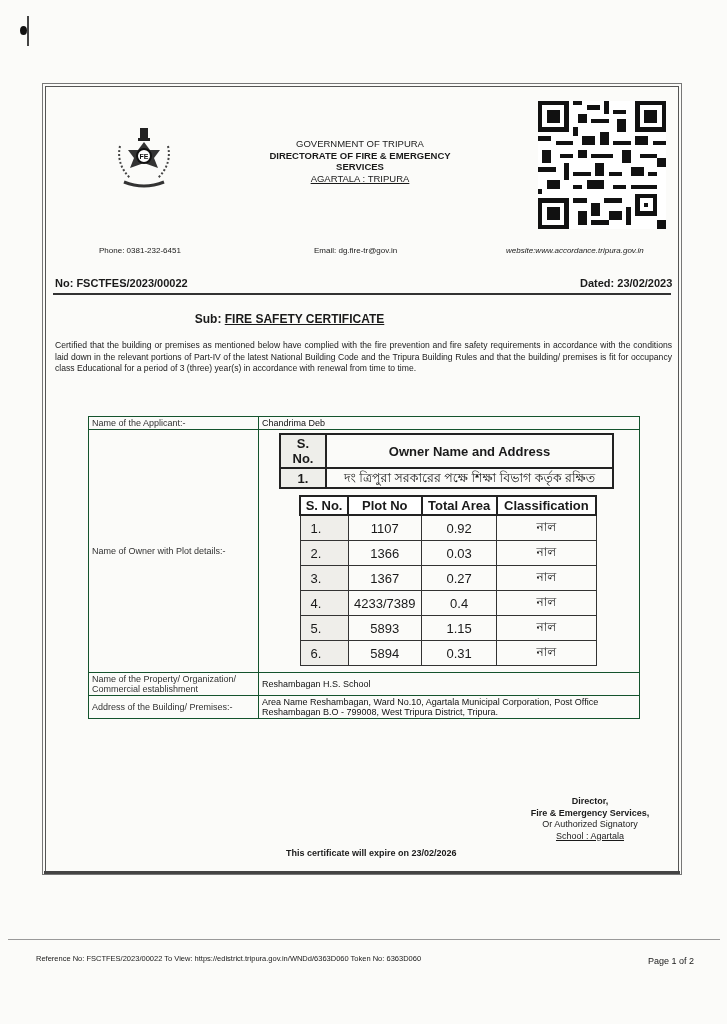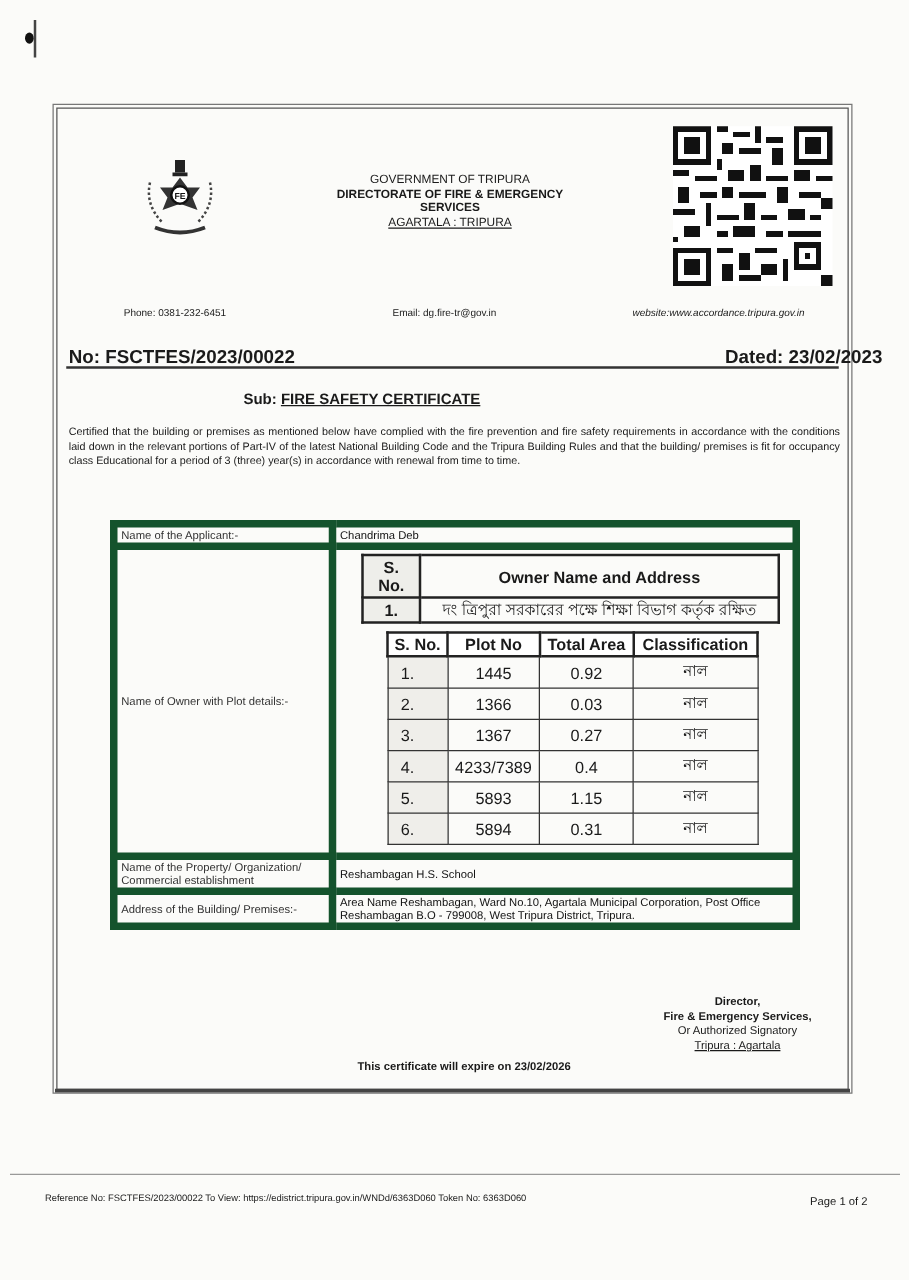--- a/index.html
+++ b/index.html
@@ -24,33 +24,33 @@
   .header-center .dir { font-weight: bold; }
   .header-center .city { text-decoration: underline; }
 
   .qr { position: absolute; left: 538px; top: 101px; width: 128px; height: 128px; }
 
   .contact { position: absolute; top: 246px; font-size: 8px; }
   .contact.phone { left: 61px; margin-left: 38px; }
   .contact.email { left: 314px; }
   .contact.web { left: 506px; font-style: italic; }
 
-  .refrow { position: absolute; top: 277px; font-size: 15px; font-weight: bold; text-align: right; }
+  .refrow { position: absolute; top: 277px; font-size: 11px; font-weight: bold; text-align: right; }
   .refrow.no { left: 55px; }
   .refrow.dated { left: 580px; }
   .rule { position:absolute; left: 53px; top: 293px; width: 618px; height: 2px; background:#333; }
 
   .subject { position: absolute; left: 0; width: 579px; top: 312px; text-align: center; font-size: 12px; font-weight: bold; }
   .subject .u { text-decoration: underline; }
 
   .para { position: absolute; left: 55px; top: 340px; width: 617px; font-size: 8.6px; line-height: 11.6px; text-align: justify; }
 
   table { border-collapse: collapse; }
   .main-table { position: absolute; left: 88px; top: 416px; width: 552px; font-size: 9px; }
-  .main-table > tbody > tr > td { border: 6px solid #14532d; vertical-align: middle; padding: 1px 3px; }
+  .main-table > tbody > tr > td { border: 1px solid #14532d; vertical-align: middle; padding: 1px 3px; }
   .main-table td.label { width: 163px; color: #333; }
   .main-table td.value { color: #111; }
 
   .owner-wrap { padding: 0 !important; }
   .owner-table { margin: 3px 0 0 20px; width: 335px; font-size: 13px; font-weight: bold; }
   .owner-table td { border: 2px solid #222; padding: 1px 4px; text-align: center; }
   .owner-table .sno { width: 36px; background: #eeeeea; }
   .owner-table .bn { font-weight: normal; font-size: 12.5px; line-height: 16px; }
 
   .plot-table { margin: 6px 0 6px 40px; width: 298px; font-size: 13px; }
@@ -198,21 +198,21 @@
             <tr>
               <th>S. No.</th>
               <th>Plot No</th>
               <th>Total Area</th>
               <th>Classification</th>
             </tr>
           </thead>
           <tbody>
             <tr>
               <td class="sno">1.</td>
-              <td>1445</td>
+              <td>1107</td>
               <td>0.92</td>
               <td class="cls">নাল</td>
             </tr>
             <tr>
               <td class="sno">2.</td>
               <td>1366</td>
               <td>0.03</td>
               <td class="cls">নাল</td>
             </tr>
             <tr>
@@ -251,20 +251,20 @@
       <td class="label">Address of the Building/ Premises:-</td>
       <td class="value">Area Name Reshambagan, Ward No.10, Agartala Municipal Corporation,  Post Office Reshambagan B.O - 799008, West Tripura District, Tripura.</td>
     </tr>
   </tbody>
 </table>
 
 <div class="sign">
   <div class="b">Director,</div>
   <div class="b">Fire &amp; Emergency Services,</div>
   <div>Or Authorized Signatory</div>
-  <div class="u">Tripura : Agartala</div>
+  <div class="u">School : Agartala</div>
 </div>
 
 <div class="expiry">This certificate will expire on 23/02/2026</div>
 
 <div class="foot-rule"></div>
 <div class="footer-ref">Reference No: FSCTFES/2023/00022 To View: https://edistrict.tripura.gov.in/WNDd/6363D060 Token No: 6363D060</div>
 <div class="footer-page">Page 1 of 2</div>
 
 </body></html>

